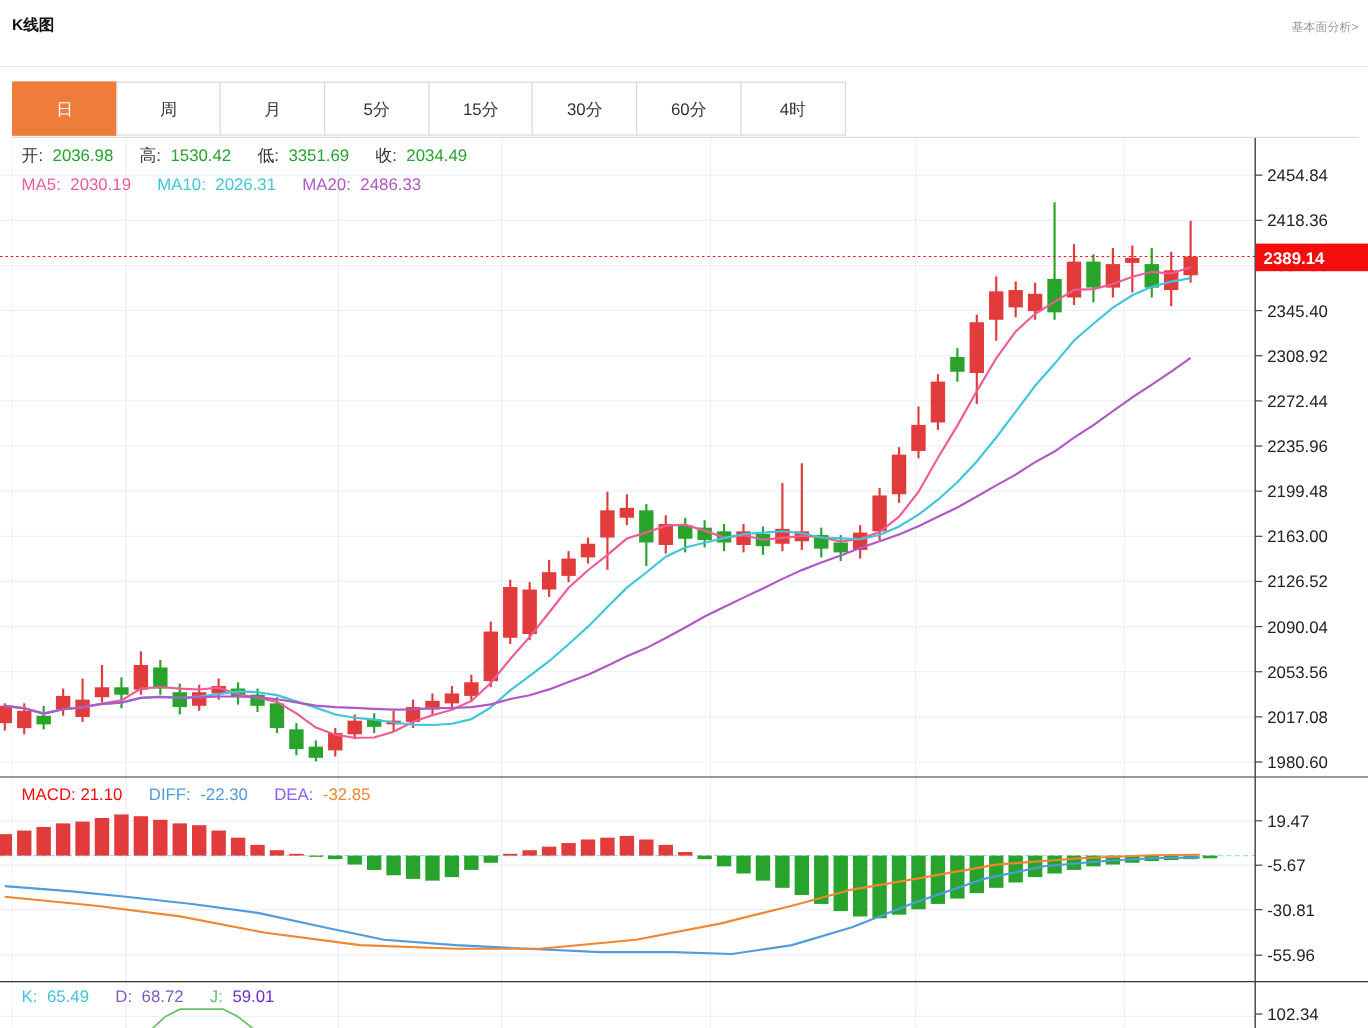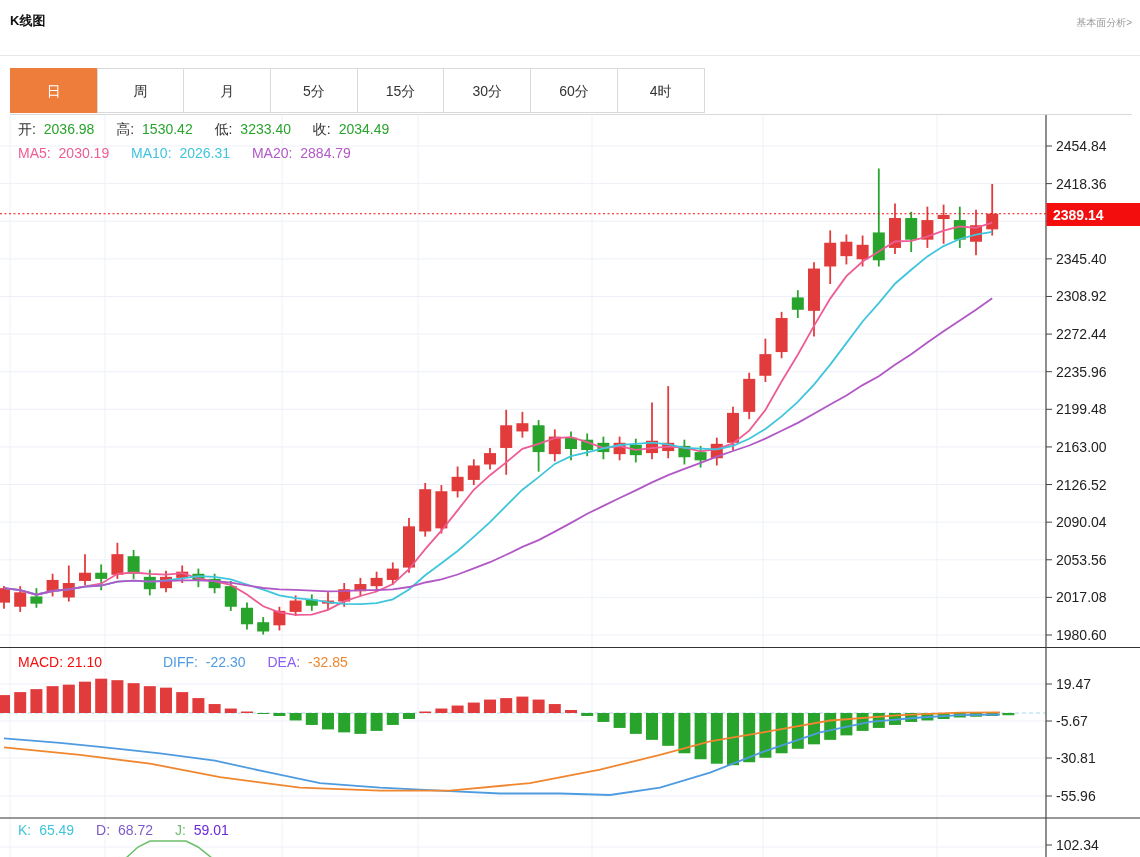--- a/index.html
+++ b/index.html
@@ -308,38 +308,38 @@
     <rect x="1046.5" y="88" width="93.5" height="23" fill="#f40d0d"></rect>
     <text x="1053" y="105" font-size="14" font-weight="bold" fill="#ffffff">2389.14</text>
   </svg>
 
 <div class="row" style="left:18px;top:121px;">
   <span class="lb">开:</span>
   <span class="gap" id="v-open" style="color: rgb(40, 163, 44);">2036.98</span>
   <span class="lb">高:</span>
   <span class="gap" id="v-high" style="color: rgb(40, 163, 44);">1530.42</span>
   <span class="lb">低:</span>
-  <span class="gap" id="v-low" style="color: rgb(40, 163, 44);">3233.40</span>
+  <span class="gap" id="v-low" style="color: rgb(40, 163, 44);">3351.69</span>
   <span class="lb">收:</span>
   <span id="v-close" style="color: rgb(40, 163, 44);">2034.49</span>
 </div>
 
 <div class="row" style="left:18px;top:145px;">
   <span id="ma5-l" style="color: rgb(238, 92, 149);">MA5:</span>
   <span class="gap" id="ma5-v" style="color: rgb(238, 92, 149);">2030.19</span>
   <span id="ma10-l" style="color: rgb(63, 197, 220);">MA10:</span>
   <span class="gap" id="ma10-v" style="color: rgb(63, 197, 220);">2026.31</span>
   <span id="ma20-l" style="color: rgb(177, 88, 198);">MA20:</span>
-  <span id="ma20-v" style="color: rgb(177, 88, 198);">2884.79</span>
+  <span id="ma20-v" style="color: rgb(177, 88, 198);">2486.33</span>
 </div>
 
 <div class="row" style="left:18px;top:654px;">
   <span id="macd-l" style="margin-right: 0px; color: rgb(244, 13, 13);">MACD:</span>
   <span class="gap" id="macd-v" style="color: rgb(244, 13, 13);">21.10</span>
-  <span id="diff-l" style="color: rgb(79, 155, 224); margin-left: 39px;">DIFF:</span>
+  <span id="diff-l" style="color: rgb(79, 155, 224);">DIFF:</span>
   <span class="gap" id="diff-v" style="color: rgb(79, 155, 224);">-22.30</span>
   <span id="dea-l" style="color: #8b5cf6;">DEA:</span>
   <span id="dea-v" style="color: rgb(240, 134, 47);">-32.85</span>
 </div>
 
 <div class="row" style="left:18px;top:822px;">
   <span id="k-l" style="color: rgb(63, 197, 220);">K:</span>
   <span class="gap" id="k-v" style="color: rgb(63, 197, 220);">65.49</span>
   <span id="d-l" style="color: rgb(125, 92, 200);">D:</span>
   <span class="gap" id="d-v" style="color: rgb(125, 92, 200);">68.72</span>

